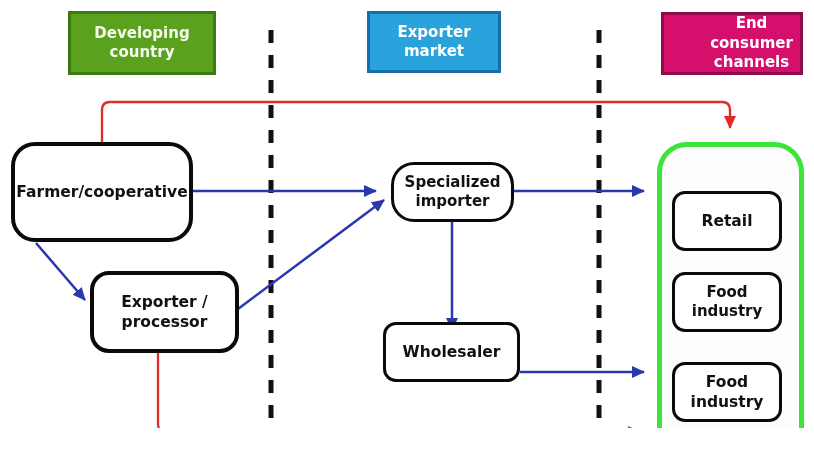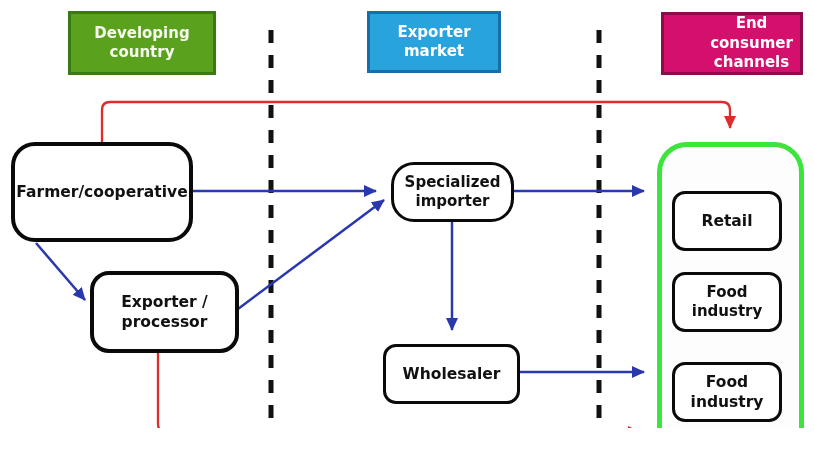--- a/index.html
+++ b/index.html
@@ -26,21 +26,21 @@
   .node{
     position:absolute;box-sizing:border-box;
     background:#ffffff;border:3.5px solid var(--node-border);
     display:flex;align-items:center;justify-content:center;text-align:center;
     font-weight:bold;color:#111111;font-size:15.5px;line-height:1.3;
     padding:0 4px;
   }
   .node-farmer{left:11px;top:142px;width:182px;height:100px;border-radius:24px;border-width:4px;}
   .node-exporter{left:90px;top:271px;width:149px;height:82px;border-radius:19px;border-width:4px;}
   .node-importer{left:391px;top:162px;width:123px;height:60px;border-radius:23px;font-size:15px;}
-  .node-wholesaler{left:383px;top:344px;width:137px;height:60px;border-radius:13px;}
+  .node-wholesaler{left:383px;top:322px;width:137px;height:60px;border-radius:13px;}
   .consumer-container{
     position:absolute;left:657px;top:142px;width:147px;height:322px;
     box-sizing:border-box;background:#fdfdfd;
     border:5.5px solid var(--container-green);border-radius:30px;
   }
   .node-retail{left:672px;top:167px;width:110px;height:60px;border-radius:13px;margin-top:24px;}
   .node-foodservice{left:672px;top:272px;width:110px;height:60px;border-radius:13px;font-size:15px;padding:0 1px;}
   .node-foodindustry{left:672px;top:362px;width:110px;height:60px;border-radius:13px;}
 </style>
 </head>

